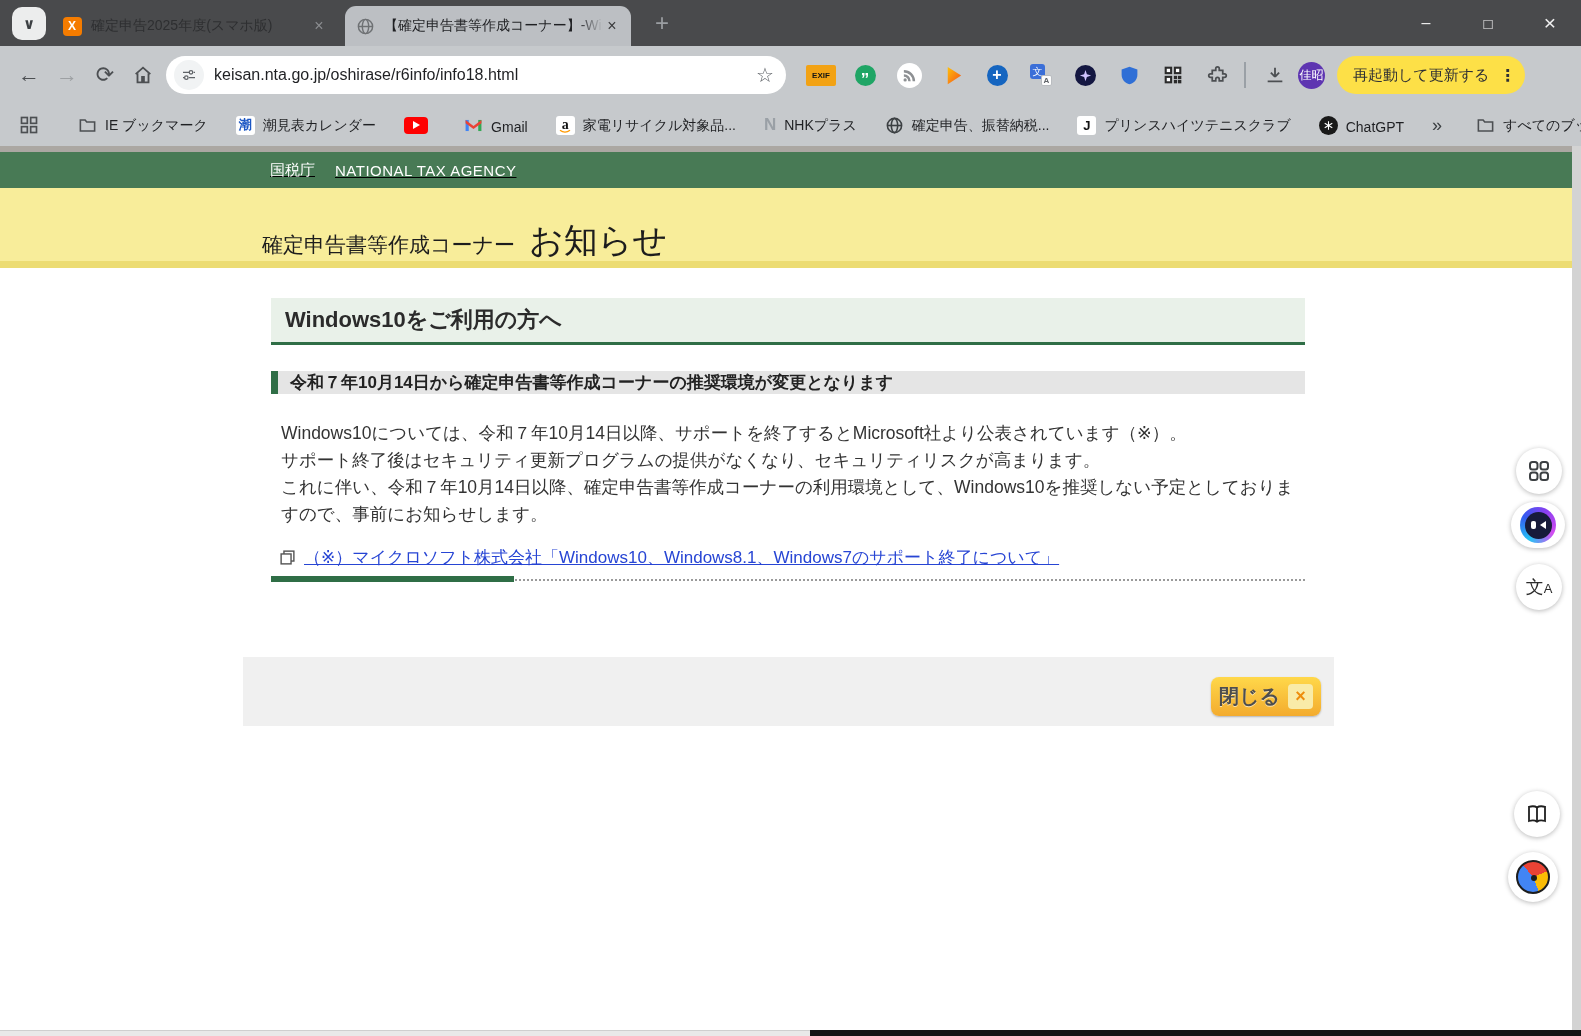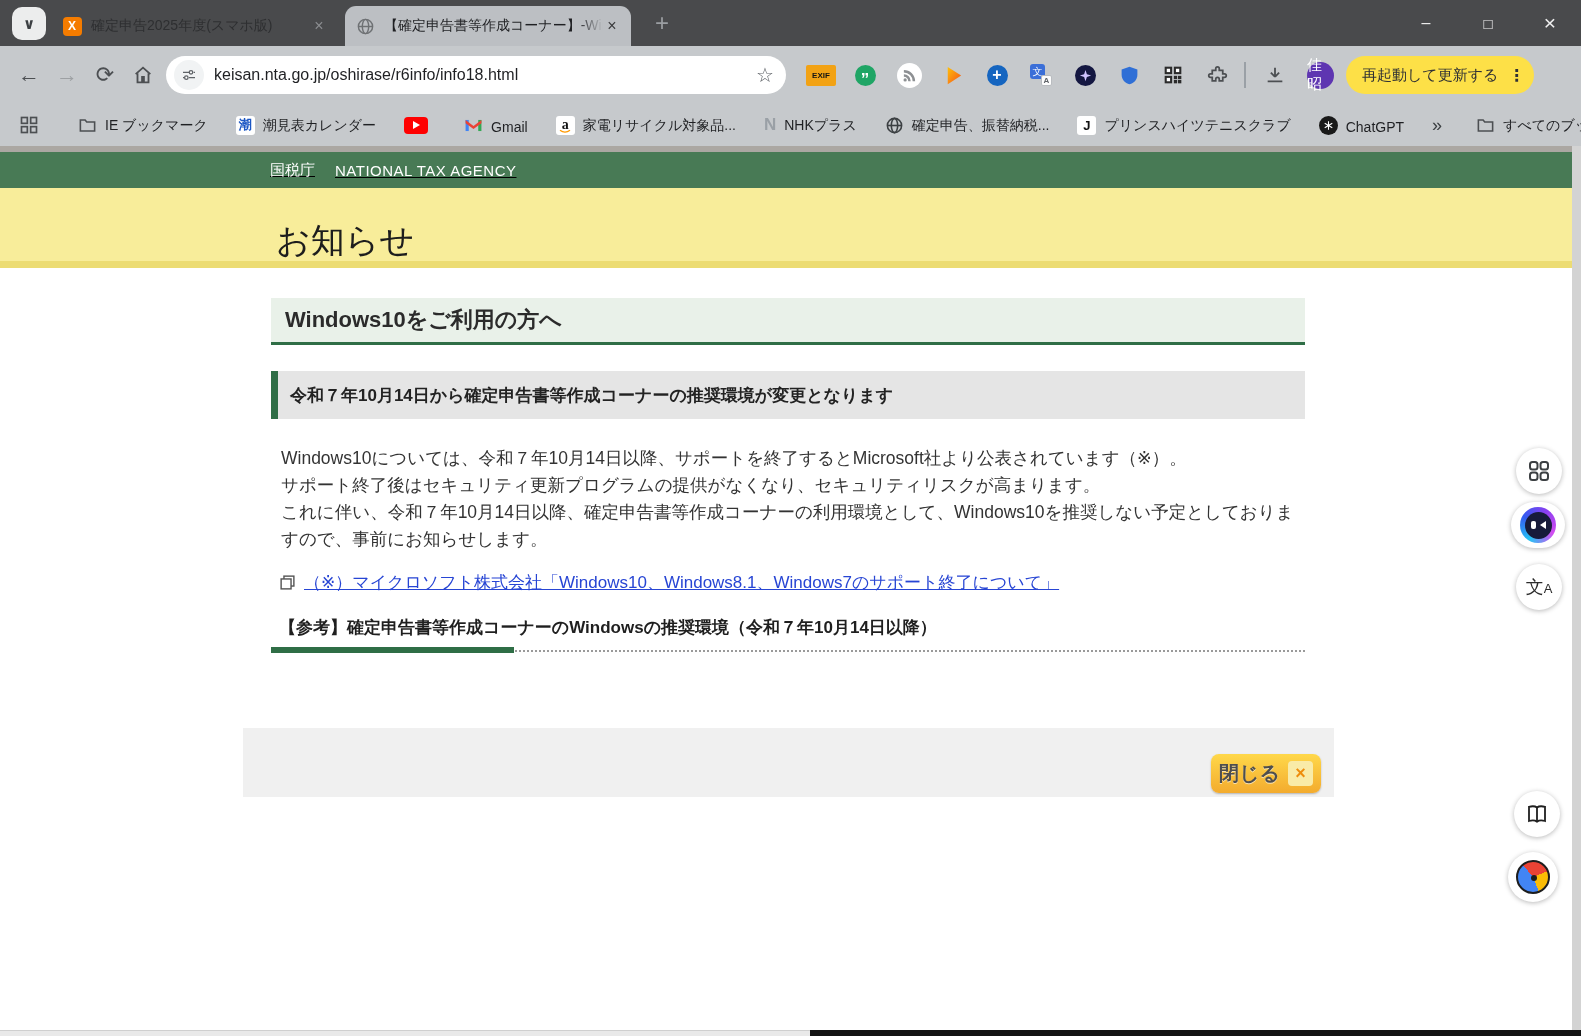--- a/index.html
+++ b/index.html
@@ -52,22 +52,22 @@
   .rss-ic { width:25px; height:25px; background:#fff; }
   .cross-ic { width:21px; height:21px; background:#1565c0; color:#fff; font-weight:bold; font-size:16px; }
   .sparkle-ic { width:21px; height:21px; background:#141741; }
   .gpt-ic { width:19px; height:19px; background:#191919; }
   .translate-ic { position:relative; width:22px; height:22px; }
   .translate-ic .g1 { position:absolute; left:0; top:0; width:15px; height:15px; background:#3b6fd8; border-radius:3px;
     color:#fff; font-size:10px; display:flex; align-items:center; justify-content:center; }
   .translate-ic .g2 { position:absolute; right:0; bottom:0; width:11px; height:11px; background:#fdfdfd; border:1px solid #b9bcc0;
     border-radius:2px; color:#5f6368; font-size:8px; font-weight:bold; display:flex; align-items:center; justify-content:center; }
   .toolbar-sep { width:2px; height:26px; background:#9aa0a6; margin:0 10px 0 12px; }
-  .avatar { width:27px; height:27px; border-radius:50%; background:#5e35b1; color:#fff; font-size:15px;
-    display:flex; align-items:center; justify-content:center; margin-left:13px; }
+  .avatar { width:27px; height:27px; border-radius:50%; background:#5e35b1; color:#fff; font-size:12px;
+    display:flex; align-items:center; justify-content:center; margin-left:4px; }
   .update-btn { height:38px; background:#fde047; border-radius:19px; display:flex; align-items:center;
     padding:0 10px 0 16px; margin-left:12px; }
   .update-btn .label { font-size:15px; color:#303134; white-space:nowrap; }
   .update-btn .kebab { font-size:16px; color:#303134; margin-left:10px; font-weight:bold; }
 
   
   .bookmarks-bar { height:42px; background:#c6c9cc; display:flex; align-items:center; padding:0 14px; }
   .bm-item { display:flex; align-items:flex-end; gap:8px; margin-right:28px; }
   .bm-label { font-size:14px; color:#1f2023; white-space:nowrap; }
   .bm-sep { width:2px; height:22px; background:#9aa0a6; margin-right:18px; }
@@ -86,34 +86,34 @@
   .gov-jp { color:#fff; font-size:15px; }
   .gov-en { color:#fff; font-size:15px; margin-left:20px; letter-spacing:.5px; }
   .banner { height:73px; background:#f8ed9a; display:flex; align-items:baseline; padding:30px 0 0 262px; }
   .banner-small { font-size:21px; color:#1d1d1d; }
   .banner-large { font-size:34px; color:#1d1d1d; margin-left:14px; }
   .banner-edge { height:7px; background:#ecdc73; }
 
   .content { margin-left:271px; width:1034px; }
   .main-heading { margin-top:30px; height:47px; background:#e9f1e9; border-bottom:3px solid #2f6e46;
     display:flex; align-items:center; padding-left:14px; font-size:22px; font-weight:bold; color:#2b2b2b; }
-  .sub-heading { margin-top:26px; height:48px; background:#e5e5e5; border-left:7px solid #2f6e46;
+  .sub-heading { margin-top:26px; height:23px; background:#e5e5e5; border-left:7px solid #2f6e46;
     display:flex; align-items:center; padding-left:12px; font-size:17px; font-weight:bold; color:#222; }
   .body-text { margin:26px 0 0 10px; width:1022px; font-size:17.5px; line-height:27px; color:#333; }
   .body-text p { margin:0; }
   .link-row { display:flex; align-items:center; gap:8px; margin:18px 0 0 8px; height:23px; }
   .ext-link { font-size:17px; color:#2745d4; text-decoration:underline; }
   .ref-heading { margin:22px 0 0 8px; font-size:17px; font-weight:bold; color:#1f1f1f; height:24px; }
   .ref-divider { position:relative; margin-top:7px; height:5px; border-bottom:2px dotted #9a9a9a; }
   .ref-divider::before { content:""; position:absolute; left:0; bottom:-3px; width:243px; height:6px; background:#2f6e46; }
   .os-table { margin:41px 0 0 11px; border-collapse:collapse; }
   .os-table td { width:204px; height:37px; border:1px solid #808080; text-align:center; font-size:17px; color:#333; background:#fff; }
 
   .footer-strip { margin:35px 0 0 243px; width:1091px; height:69px; background:#f0f0f0; position:relative; }
-  .close-btn { position:absolute; right:13px; top:26px; width:110px; height:39px; border-radius:8px;
+  .close-btn { position:absolute; right:13px; top:20px; width:110px; height:39px; border-radius:8px;
     background:linear-gradient(#ffd84a,#f3ab2e); box-shadow:0 1px 2px rgba(0,0,0,.25);
     display:flex; align-items:center; justify-content:center; gap:8px; }
   .close-btn .txt { font-size:20px; font-weight:bold; color:#4e4e4e; text-shadow:0 1px 0 rgba(255,255,255,.6); }
   .close-btn .xbox { width:25px; height:25px; background:#f9eba8; border-radius:4px; color:#ee8d0c;
     font-size:18px; font-weight:bold; display:flex; align-items:center; justify-content:center; }
 
   
   .float-btn { position:absolute; background:#fff; border-radius:50%; box-shadow:0 1px 5px rgba(0,0,0,.28);
     display:flex; align-items:center; justify-content:center; }
   .fb-grid { left:1516px; top:448px; width:46px; height:46px; }
@@ -370,20 +370,21 @@
 
   <div class="page">
     <div class="page-topstrip"></div>
 
     <div class="gov-bar">
       <span class="gov-jp">国税庁</span>
       <span class="gov-en">NATIONAL TAX AGENCY</span>
     </div>
 
     <div class="banner">
+      <span class="banner-small">確定申告書等作成コーナー</span>
       <span class="banner-large">お知らせ</span>
     </div>
     <div class="banner-edge"></div>
 
     <div class="content">
       <div class="main-heading">Windows10をご利用の方へ</div>
 
       <div class="sub-heading">令和７年10月14日から確定申告書等作成コーナーの推奨環境が変更となります</div>
 
       <div class="body-text">
@@ -393,21 +394,20 @@
       </div>
 
       <div class="link-row">
         <svg viewBox="0 0 24 24" width="17" height="17" fill="#fff" stroke="#555" stroke-width="2">
           <rect x="7" y="3" width="14" height="14"></rect>
             <rect x="3" y="7" width="14" height="14"></rect>
         </svg>
         <a class="ext-link" href="#">（※）マイクロソフト株式会社「Windows10、Windows8.1、Windows7のサポート終了について」</a>
       </div>
 
-      <div class="ref-heading">【参考】確定申告書等作成コーナーのWindowsの推奨環境（令和７年10月14日以降）</div>
       <div class="ref-divider"></div>
 
       <table class="os-table">
         <tbody>
         </tbody>
       </table>
     </div>
 
     <div class="footer-strip">
       <div class="close-btn">

